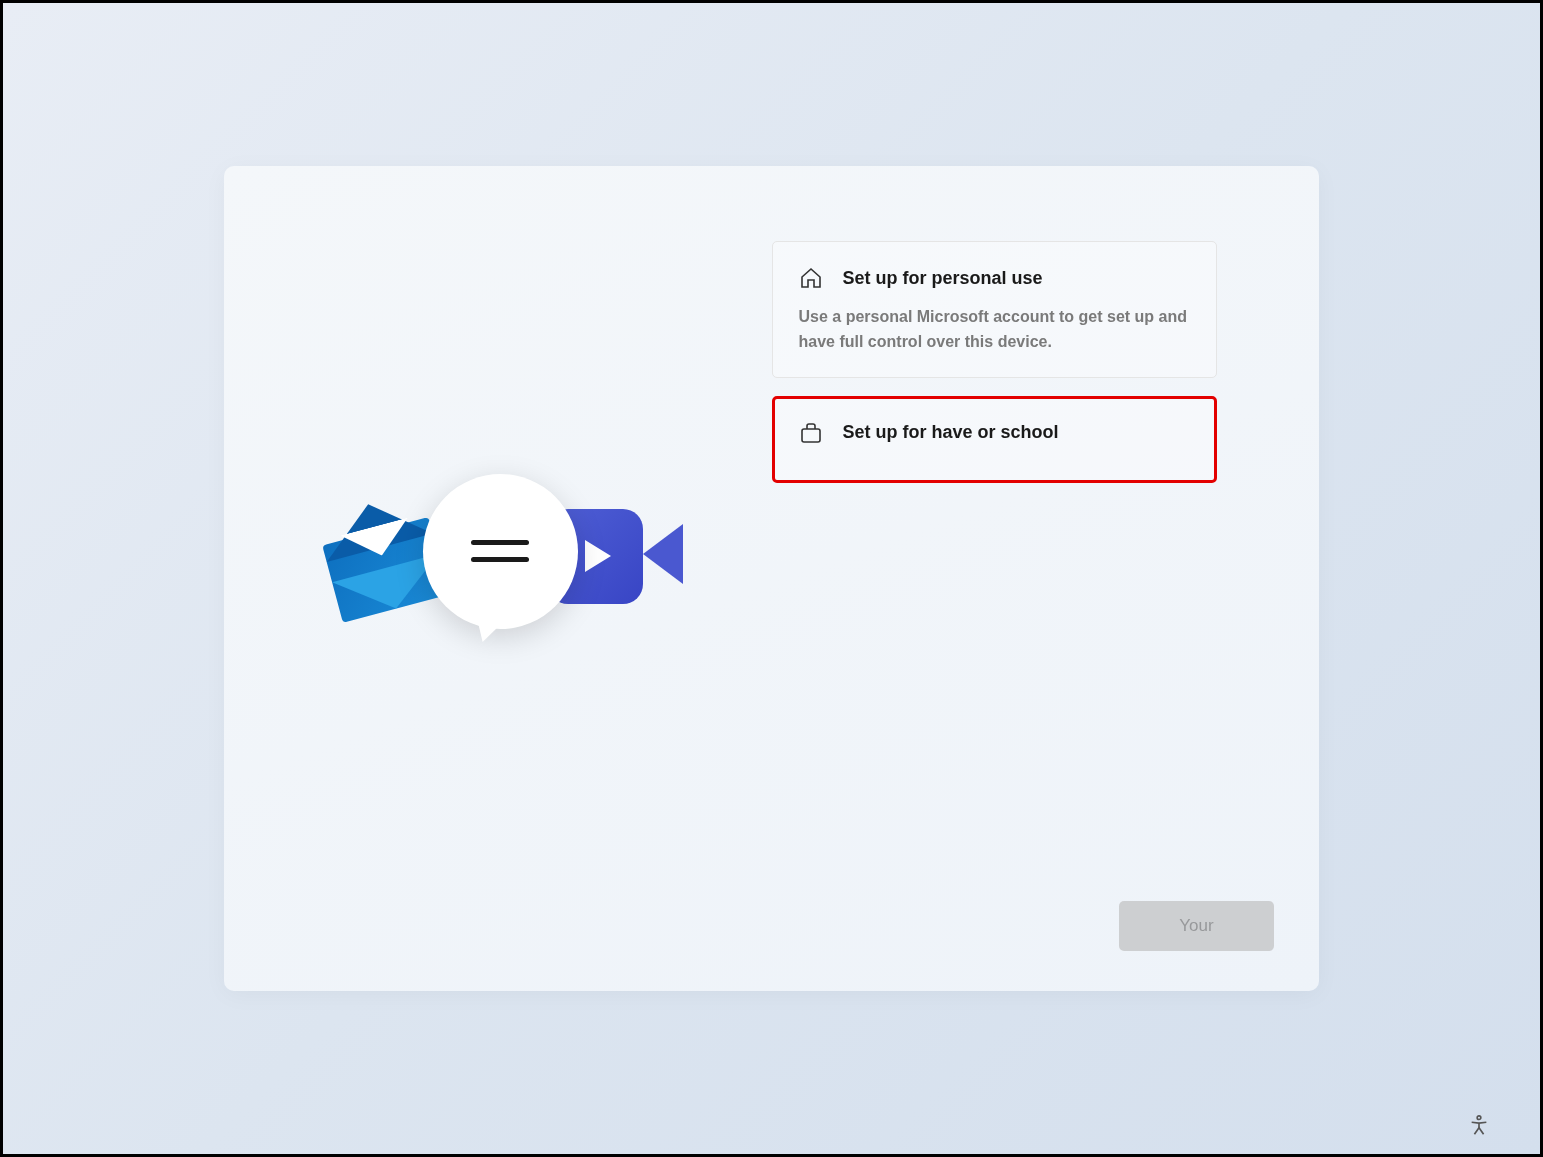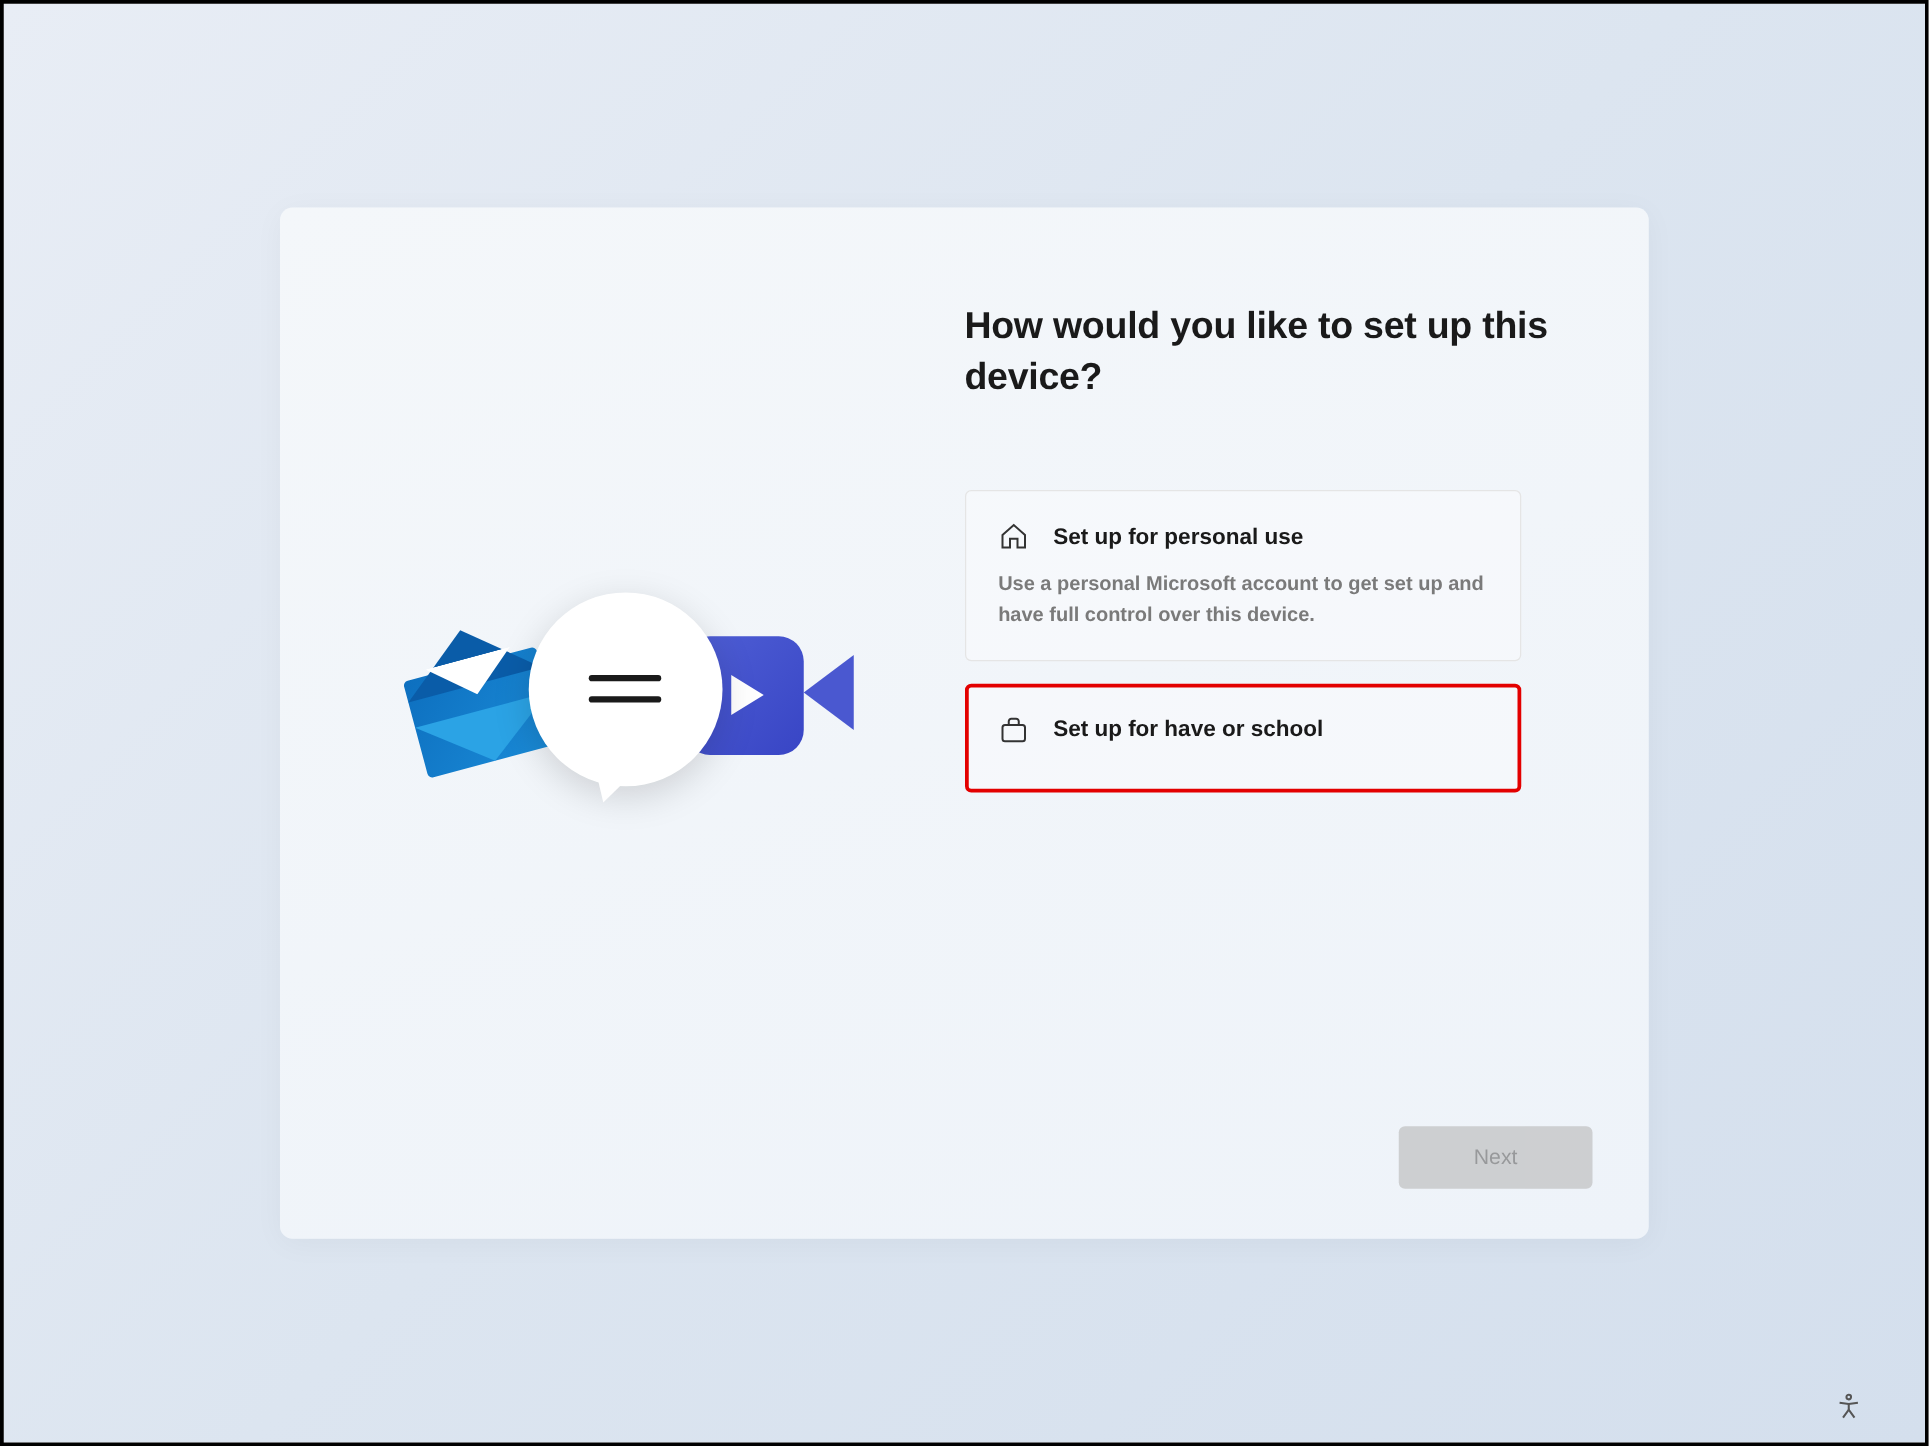--- a/index.html
+++ b/index.html
@@ -290,21 +290,20 @@
           </div>
         </div>
         <div class="speech-bubble">
           <div class="speech-line"></div>
           <div class="speech-line"></div>
         </div>
       </div>
     </div>
 
     <div class="right-panel">
-      <h1 class="page-title">How would you like to set up this device?</h1>
 
       <div class="option-card">
         <div class="option-header">
           <svg class="option-icon" viewBox="0 0 24 24">
             <path d="M3 11 L12 3 L21 11 L21 21 L15 21 L15 14 L9 14 L9 21 L3 21 Z"></path>
           </svg>
           <span class="option-title">Set up for personal use</span>
         </div>
         <p class="option-description">Use a personal Microsoft account to get set up and have full control over this device.</p>
       </div>
@@ -312,21 +311,21 @@
       <div class="option-card highlighted">
         <div class="option-header">
           <svg class="option-icon" viewBox="0 0 24 24">
             <rect x="3" y="8" width="18" height="13" rx="2"></rect>
             <path d="M8 8 L8 5 C8 4 9 3 10 3 L14 3 C15 3 16 4 16 5 L16 8"></path>
           </svg>
           <span class="option-title">Set up for have or school</span>
         </div>
       </div>
 
-      <button class="next-button">Next</button>
+      <button class="next-button">Your</button>
     </div>
   </div>
 
   <div class="accessibility-icon">
     <svg viewBox="0 0 24 24">
       <circle cx="12" cy="4" r="2"></circle>
       <path d="M4 9 L12 10 L20 9"></path>
       <path d="M12 10 L12 15"></path>
       <path d="M7 22 L12 15 L17 22"></path>
     </svg>

